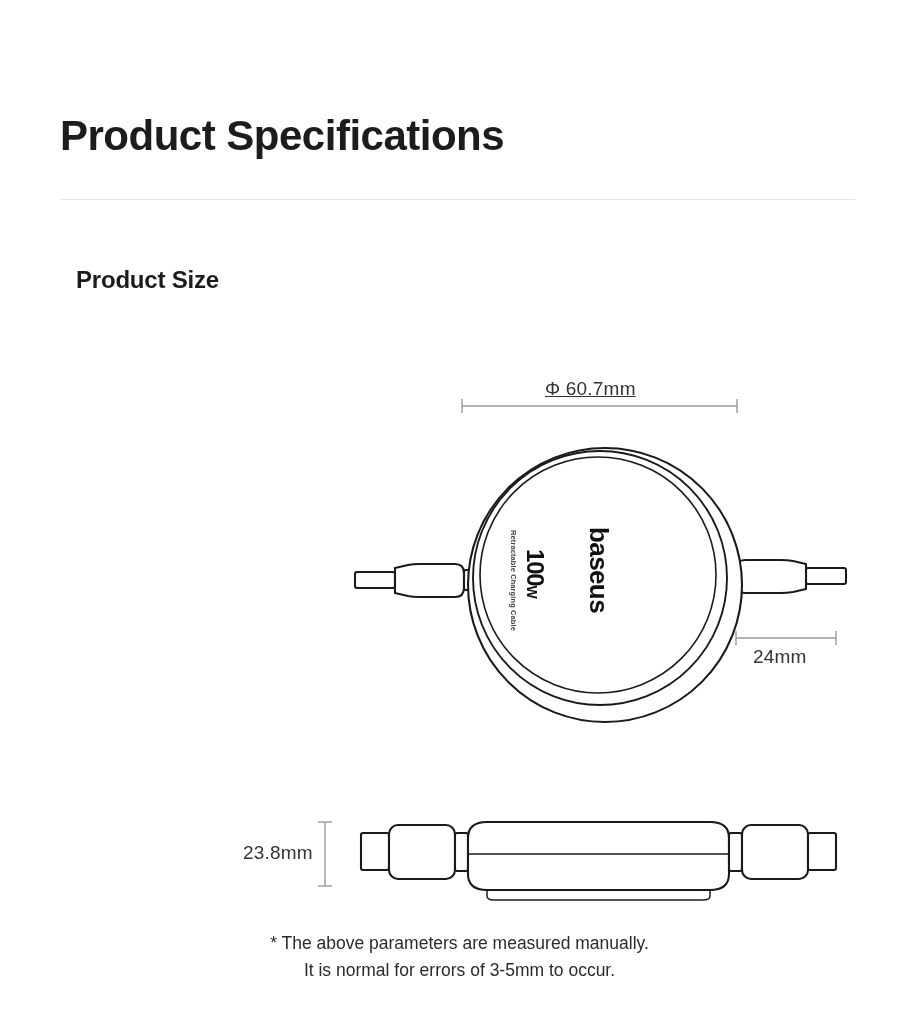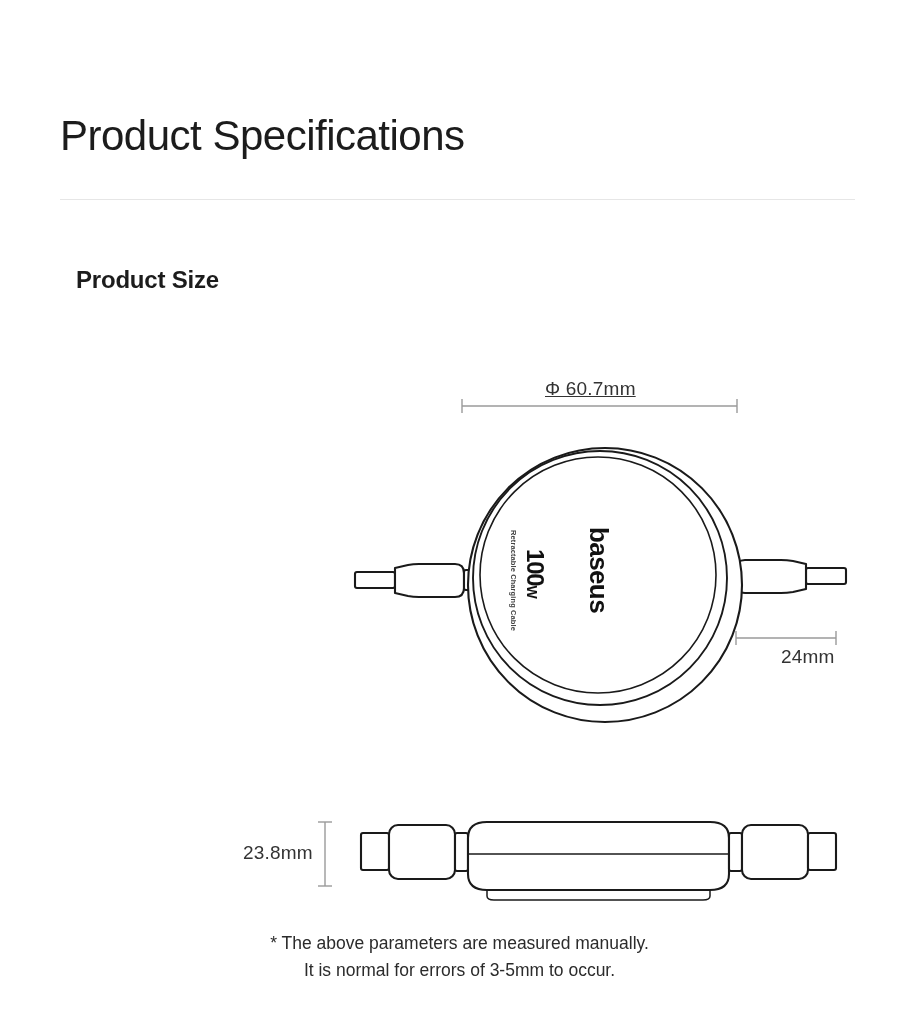--- a/index.html
+++ b/index.html
@@ -15,21 +15,21 @@
     color: #1a1a1a;
     overflow: hidden;
   }
 
   
   .page-title {
     position: absolute;
     left: 60px;
     top: 112px;
     font-size: 42px;
-    font-weight: normal;
+    font-weight: bold;
     letter-spacing: -0.5px;
     color: #1c1c1c;
     white-space: nowrap;
   }
   .title-divider {
     position: absolute;
     left: 60px;
     top: 199px;
     width: 795px;
     height: 1px;
@@ -62,21 +62,20 @@
     letter-spacing: 0.2px;
   }
   .dim-diameter {
     left: 545px;
     top: 378px;
     text-decoration: underline;
   }
   .dim-width {
     left: 753px;
     top: 646px;
-    margin-left: 28px;
   }
   .dim-height {
     left: 243px;
     top: 842px;
   }
 
   
   .footnote {
     position: absolute;
     left: 4px;

